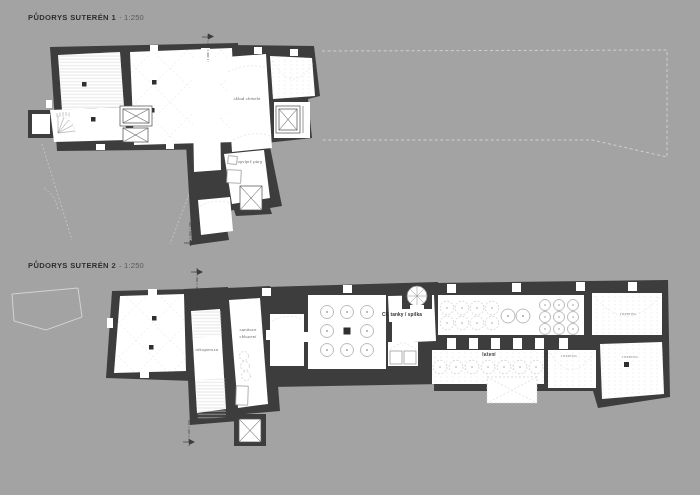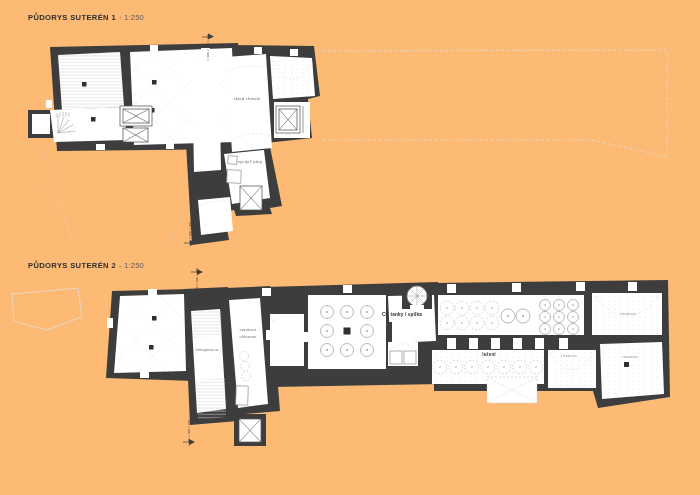--- a/index.html
+++ b/index.html
@@ -1,16 +1,16 @@
 <!DOCTYPE html>
 <html><head>
 <meta charset="utf-8">
 <style>
   html,body{margin:0;padding:0;background:#ffffff;}
-  .sheet{position:relative;width:700px;height:495px;background:#fdba74;overflow:hidden;
+  .sheet{position:relative;width:700px;height:495px;background:#a3a3a3;overflow:hidden;
          font-family:"Liberation Sans", sans-serif;}
   svg{position:absolute;left:0;top:0;}
   .title{font-family:"Liberation Sans",sans-serif;font-size:7.6px;font-weight:bold;
          fill:#2e2e2e;letter-spacing:.35px;}
   .scale{font-weight:normal;fill:#5a5a5a;letter-spacing:.2px;}
   .rlabel{font-family:"Liberation Sans",sans-serif;font-size:4.3px;fill:#6f6f6f;
           text-anchor:middle;letter-spacing:.15px;}
   .rlabel-light{fill:#8f8f8f;}
   .rlabel-bold{font-size:4.7px;font-weight:bold;fill:#2d2d2d;}
   .rlabel-med{font-size:4.5px;font-weight:bold;fill:#3c3c3c;}

